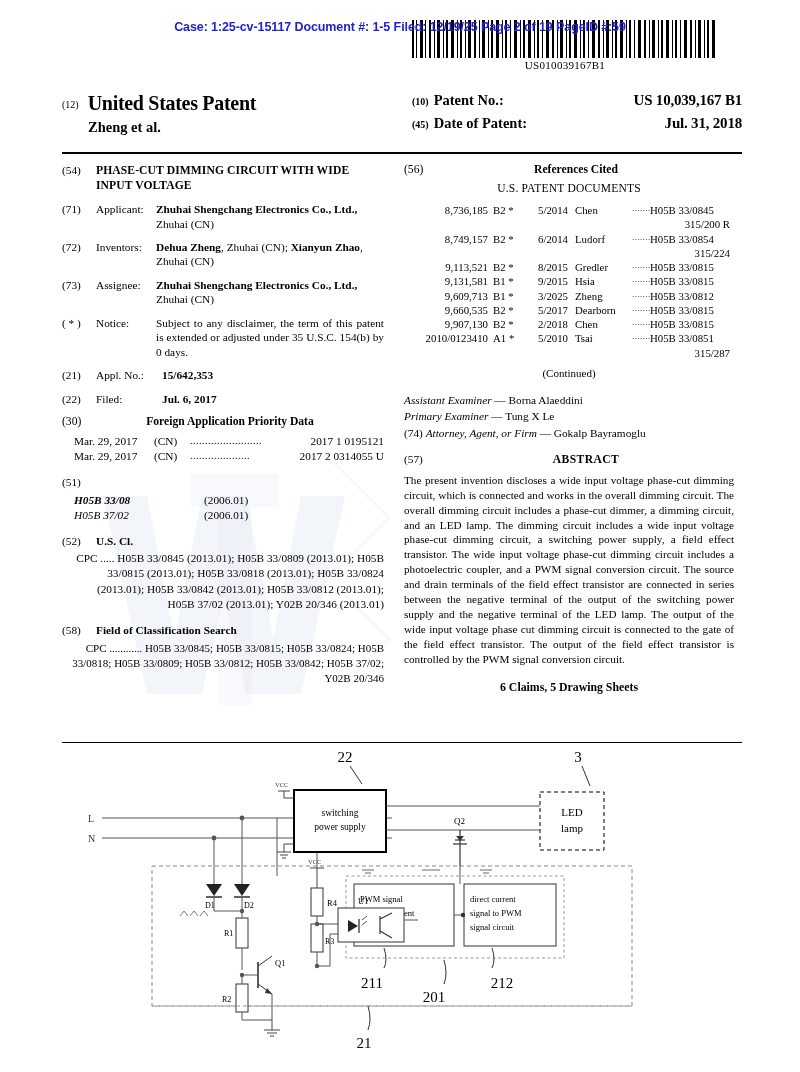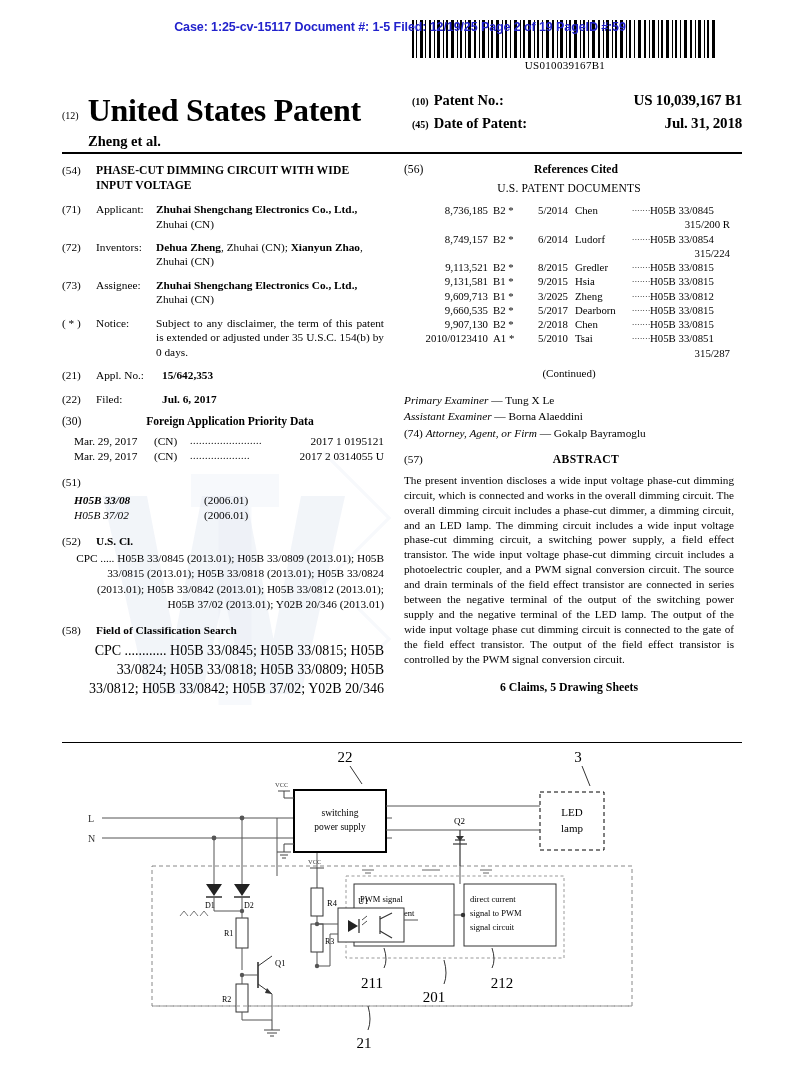--- a/index.html
+++ b/index.html
@@ -54,21 +54,21 @@
     position: absolute; top: 92px; left: 62px; width: 680px;
   }
   .tb-row { display: flex; align-items: flex-start; }
   .tb-left { width: 350px; }
   .tb-right { width: 330px; }
   .code-sm {
     font-size: 10px; vertical-align: 2px; padding-right: 5px;
     font-family: "Liberation Serif", serif;
   }
   .us-patent {
-    font-size: 32px; font-weight: bold; letter-spacing: -.3px;
+    font-size: 20px; font-weight: bold; letter-spacing: -.3px;
     display: inline-block;
   }
   .inventor-line {
     font-size: 14.5px; font-weight: bold; margin: 4px 0 0 26px;
   }
   .pn-row { display: flex; align-items: baseline; font-size: 14.5px; font-weight: bold; }
   .pn-label { width: 120px; }
   .pn-value { flex: 1; text-align: right; font-size: 15px; letter-spacing: -.2px;}
   .pn-row.second { margin-top: 6px; }
   .rule-thick {
@@ -99,21 +99,21 @@
   .prio-row { display: flex; font-size: 11.3px; line-height: 1.35; }
   .prio-date { width: 92px; padding-left: 12px;}
   .prio-cn { width: 34px; }
   .prio-dots { flex: 1; overflow: hidden; white-space: nowrap; letter-spacing: .5px; font-size: 10px; padding: 0 2px;}
   .prio-num { text-align: center; white-space: nowrap; }
 
   .intcl-row { display: flex; font-size: 11.3px; line-height: 1.35; padding-left: 12px;}
   .intcl-code { width: 130px; }
 
   .cpc-block { font-size: 11.3px; line-height: 1.36; text-align: right; padding-left: 10px; }
-  .fcs-block { font-size: 14px; line-height: 1.36; text-align: right; padding-left: 4px;}
+  .fcs-block { font-size: 11px; line-height: 1.36; text-align: right; padding-left: 4px;}
   .fcs-note { text-align: left; margin-top: 5px; padding-left: 0px;}
 
   
   .ref-title { text-align: center; font-size: 11.5px; margin: 6px 0 9px 0; letter-spacing:.2px;}
   .ref-row { display: flex; font-size: 10.8px; line-height: 1.32; white-space: nowrap;}
   .r-num { width: 84px; text-align: right; }
   .r-kind { width: 30px; text-align: left; padding-left: 5px;}
   .r-date { width: 50px; text-align: right; }
   .r-name { width: 62px; padding-left: 7px; }
   .r-dots { flex: 1; overflow: hidden; letter-spacing: .4px; font-size: 9px; padding: 0 2px; }
@@ -437,22 +437,22 @@
         <span class="r-name">Tsai</span>
         <span class="r-dots">................</span>
         <span class="r-class">H05B 33/0851</span>
       </div>
       <div class="r-sub">315/287</div>
     </div>
 
     <div class="continued">(Continued)</div>
 
     <div style="margin-top:13px">
+      <div class="exam-line"><span class="i">Assistant Examiner</span> — <span>Borna Alaeddini</span></div>
       <div class="exam-line"><span class="i">Primary Examiner</span> — <span>Tung X Le</span></div>
-      <div class="exam-line"><span class="i">Assistant Examiner</span> — <span>Borna Alaeddini</span></div>
       <div class="exam-line"><span>(74)</span> <span class="i">Attorney, Agent, or Firm</span> — <span>Gokalp Bayramoglu</span></div>
     </div>
 
     <div class="abstract-row">
       <div class="c">(57)</div>
       <div class="h abstract-head">ABSTRACT</div>
     </div>
 
     <div class="abstract-text">The present invention discloses a wide input voltage phase-cut dimming circuit, which is connected and works in the overall dimming circuit. The overall dimming circuit includes a phase-cut dimmer, a dimming circuit, and an LED lamp. The dimming circuit includes a wide input voltage phase-cut dimming circuit, a switching power supply, a field effect transistor. The wide input voltage phase-cut dimming circuit includes a photoelectric coupler, and a PWM signal conversion circuit. The source and drain terminals of the field effect transistor are connected in series between the negative terminal of the output of the switching power supply and the negative terminal of the LED lamp. The output of the wide input voltage phase cut dimming circuit is connected to the gate of the field effect transistor. The output of the field effect transistor is controlled by the PWM signal conversion circuit.</div>
 

